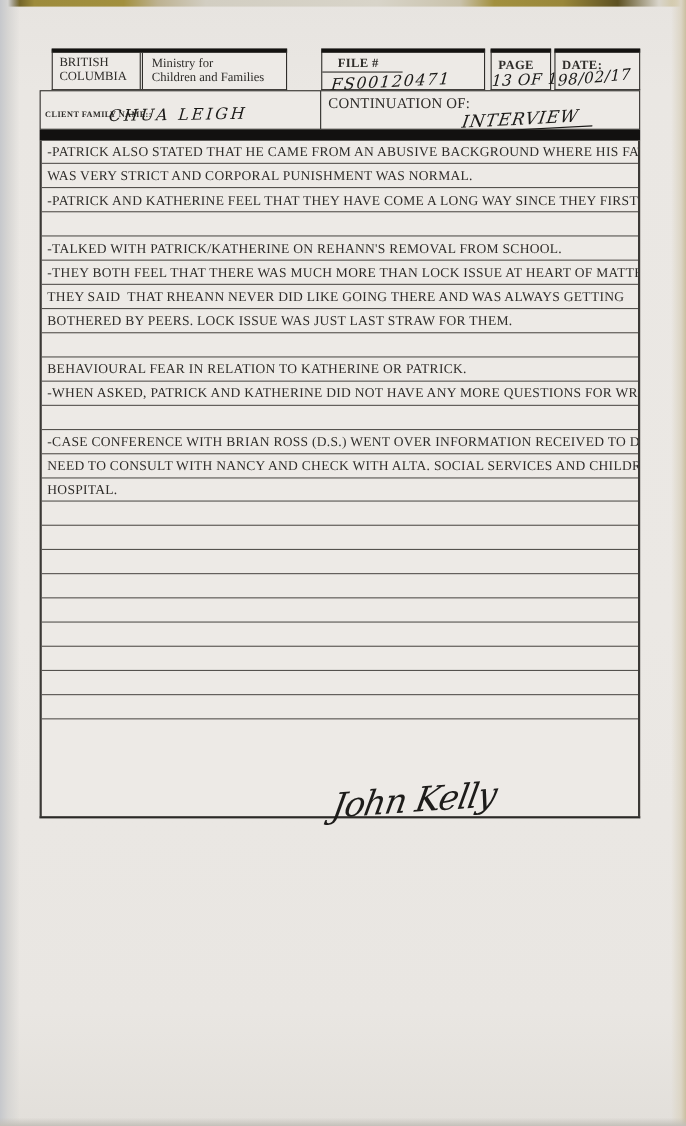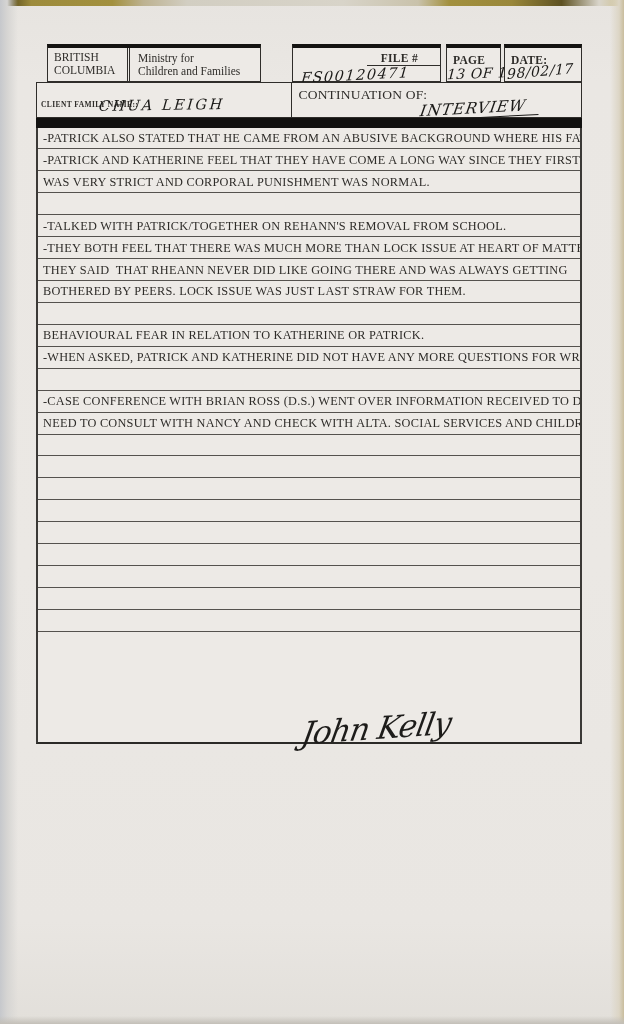--- a/index.html
+++ b/index.html
@@ -35,21 +35,21 @@
   }
   
   .form{position:absolute;left:36px;top:44px;width:546px;height:760px;color:#2e2c29;}
   .box{position:absolute;background:#edeae6;border:1.5px solid #2f2d2a;box-sizing:border-box;}
   .thick-top{border-top:4px solid #141311;}
   
   .grp-ministry{left:11px;top:0;width:214px;height:38px;display:flex;}
   .bc-cell{width:72px;padding:3px 0 0 6px;font-size:11.5px;line-height:13px;}
   .dbl-sep{width:1px;border-left:1.5px solid #2f2d2a;border-right:1.5px solid #2f2d2a;margin:0 1px;height:100%;}
   .min-cell{flex:1;padding:4px 0 0 7px;font-size:11.5px;line-height:13px;}
-  .file-box{left:256px;top:0;width:149px;height:38px;text-align:right;}
+  .file-box{left:256px;top:0;width:149px;height:38px;text-align:left;}
   .file-label{display:inline-block;margin-top:2px;font-weight:bold;font-size:11.5px;
     border-bottom:1.5px solid #2f2d2a;padding:0 22px 1px 14px;letter-spacing:.3px;}
   .page-box{left:410px;top:0;width:55px;height:38px;padding:2px 0 0 6px;box-sizing:border-box;}
   .date-box{left:468px;top:0;width:78px;height:38px;padding:2px 0 0 6px;box-sizing:border-box;}
   .hdr-lbl{font-weight:bold;font-size:11.5px;letter-spacing:.3px;}
   
   .client-box{left:0;top:38px;width:256px;height:36px;padding:10px 0 0 4px;}
   .small-lbl{font-weight:bold;font-size:7.5px;letter-spacing:.4px;}
   .cont-box{left:254.5px;top:38px;width:291.5px;height:36px;padding:2px 0 0 7px;}
   .cont-lbl{font-weight:normal;font-size:13.5px;letter-spacing:.2px;}
@@ -127,30 +127,30 @@
       <span class="hw cont-value">INTERVIEW</span>
     </div>
 
     <div class="thick-bar"></div>
 
     <div class="body-box" id="body-rows">
         <div class="rule-row">
           <span>-PATRICK ALSO STATED THAT HE CAME FROM AN ABUSIVE BACKGROUND WHERE HIS FATHER</span>
         </div>
         <div class="rule-row">
+          <span>WAS VERY STRICT AND CORPORAL PUNISHMENT WAS NORMAL.</span>
+        </div>
+        <div class="rule-row">
           <span>-PATRICK AND KATHERINE FEEL THAT THEY HAVE COME A LONG WAY SINCE THEY FIRST</span>
         </div>
         <div class="rule-row">
-          <span>WAS VERY STRICT AND CORPORAL PUNISHMENT WAS NORMAL.</span>
-        </div>
-        <div class="rule-row">
-          <span></span>
-        </div>
-        <div class="rule-row">
-          <span>-TALKED WITH PATRICK/TOGETHER ON REHANN'S REMOVAL FROM SCHOOL.</span>
+          <span></span>
+        </div>
+        <div class="rule-row">
+          <span>-TALKED WITH PATRICK/KATHERINE ON REHANN'S REMOVAL FROM SCHOOL.</span>
         </div>
         <div class="rule-row">
           <span>-THEY BOTH FEEL THAT THERE WAS MUCH MORE THAN LOCK ISSUE AT HEART OF MATTER.</span>
         </div>
         <div class="rule-row">
           <span>THEY SAID  THAT RHEANN NEVER DID LIKE GOING THERE AND WAS ALWAYS GETTING</span>
         </div>
         <div class="rule-row">
           <span>BOTHERED BY PEERS. LOCK ISSUE WAS JUST LAST STRAW FOR THEM.</span>
         </div>
@@ -164,20 +164,23 @@
           <span>-WHEN ASKED, PATRICK AND KATHERINE DID NOT HAVE ANY MORE QUESTIONS FOR WRITER.</span>
         </div>
         <div class="rule-row">
           <span></span>
         </div>
         <div class="rule-row">
           <span>-CASE CONFERENCE WITH BRIAN ROSS (D.S.) WENT OVER INFORMATION RECEIVED TO DATE.</span>
         </div>
         <div class="rule-row">
           <span>NEED TO CONSULT WITH NANCY AND CHECK WITH ALTA. SOCIAL SERVICES AND CHILDRENS</span>
+        </div>
+        <div class="rule-row">
+          <span>HOSPITAL.</span>
         </div>
         <div class="rule-row">
           <span></span>
         </div>
         <div class="rule-row">
           <span></span>
         </div>
         <div class="rule-row">
           <span></span>
         </div>

